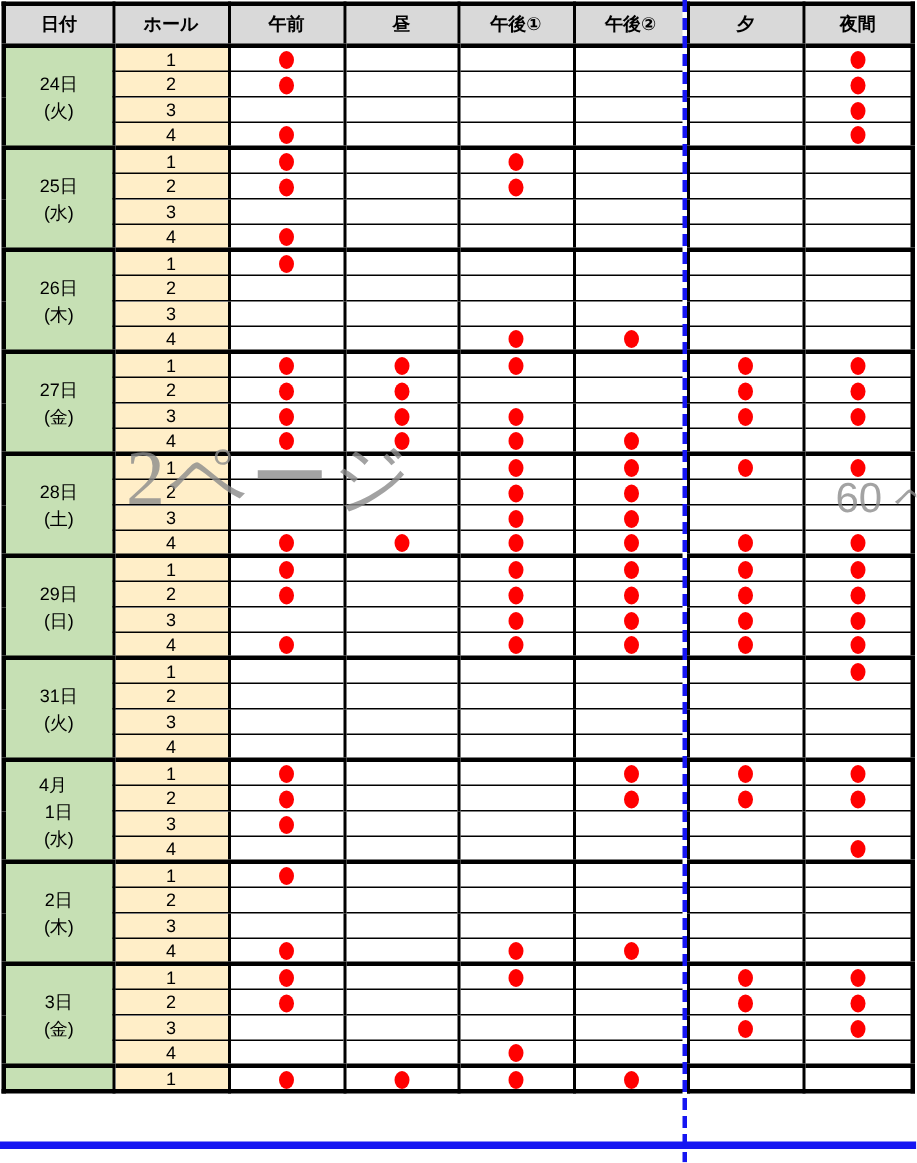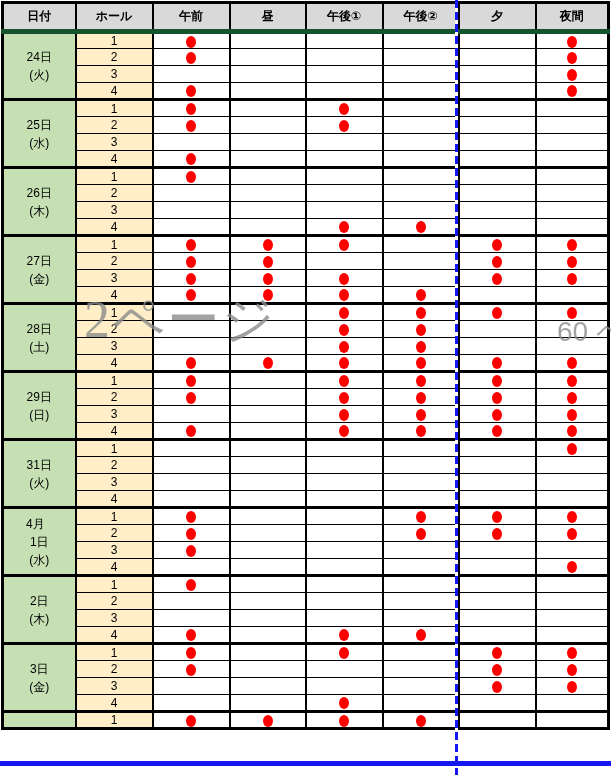--- a/index.html
+++ b/index.html
@@ -12,21 +12,21 @@
     position:absolute; left:1px; top:1px;
     border-collapse:collapse; table-layout:fixed;
     border:3px solid #000;
   }
   .sched th, .sched td {
     border:2px solid #000; padding:0; margin:0;
     font-size:12px; text-align:center; vertical-align:middle; overflow:hidden;
   }
   .sched thead th {
     background:var(--header-bg,#d9d9d9); height:25px;
-    font-weight:bold; border-bottom:5px solid #14532d;
+    font-weight:bold; border-bottom:2px solid #14532d;
   }
   .sched tbody tr { height:17px; }
   .sched tbody td { border-top:1px solid #000; border-bottom:1px solid #000; }
   .sched tbody tr.group-start td { border-top:3px solid #000; }
   td.date-cell { background:var(--date-bg,#c6e0b4); }
   td.hall-cell { background:var(--hall-bg,#ffeec8); }
   td.slot-cell { background:#fff; }
   .date-lines {
     display:flex; flex-direction:column; justify-content:center;
     height:100%; line-height:18px; font-size:12px;

